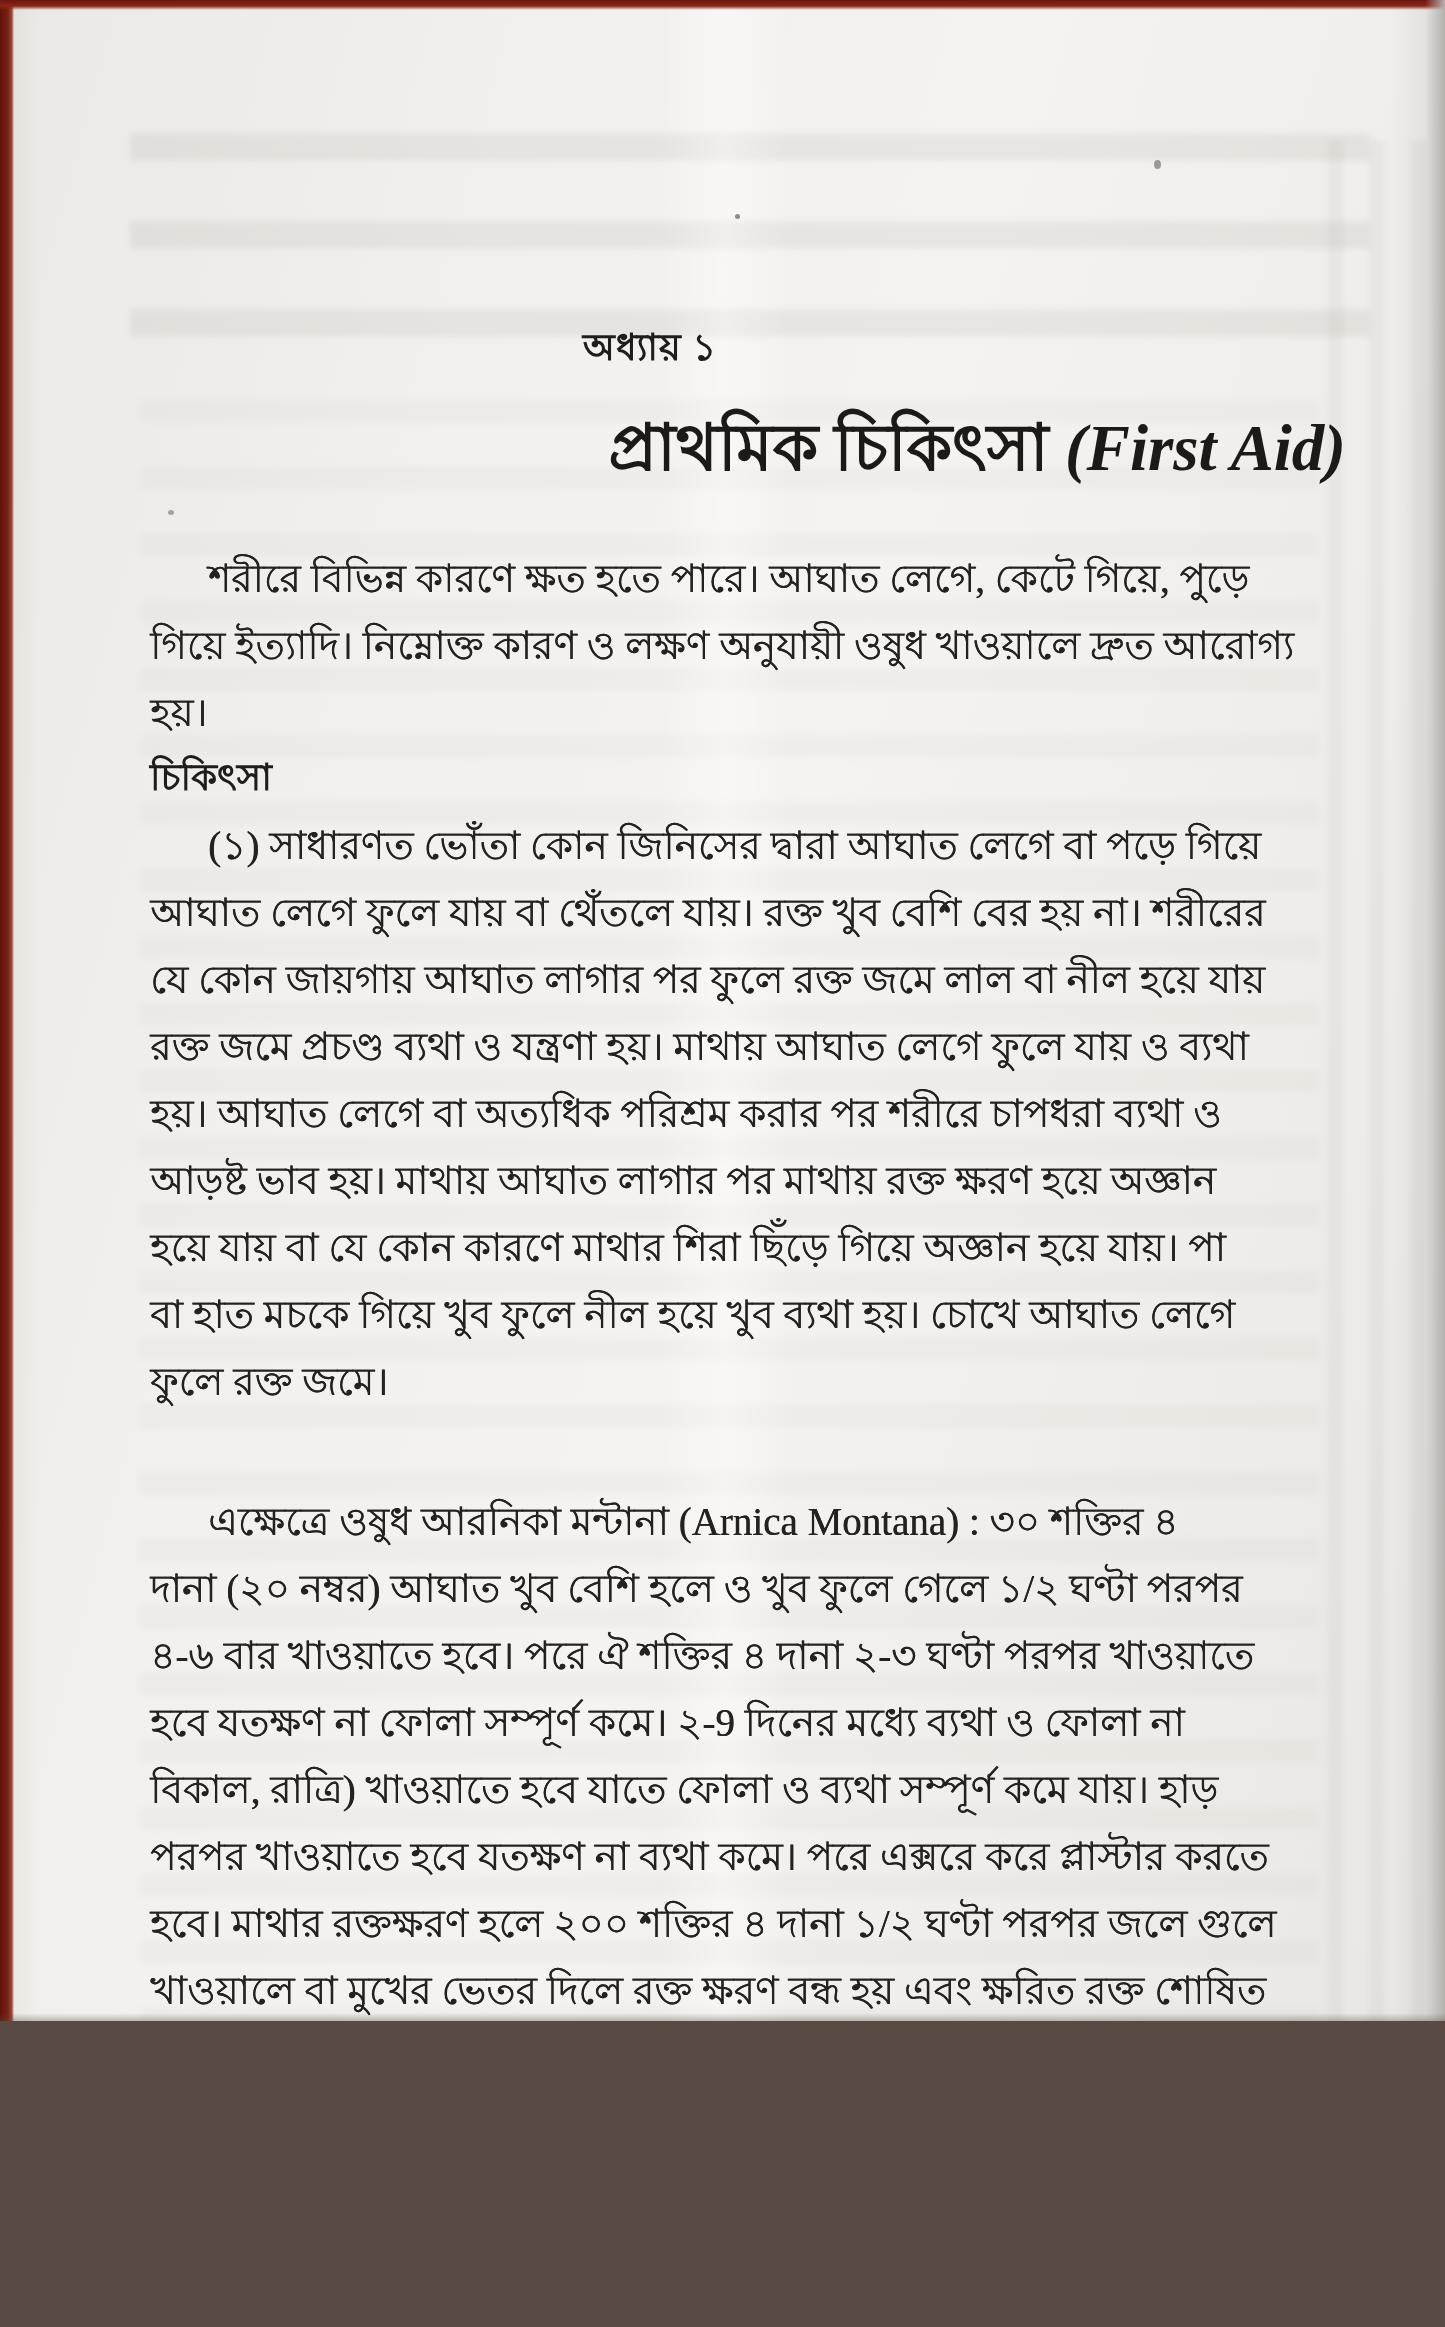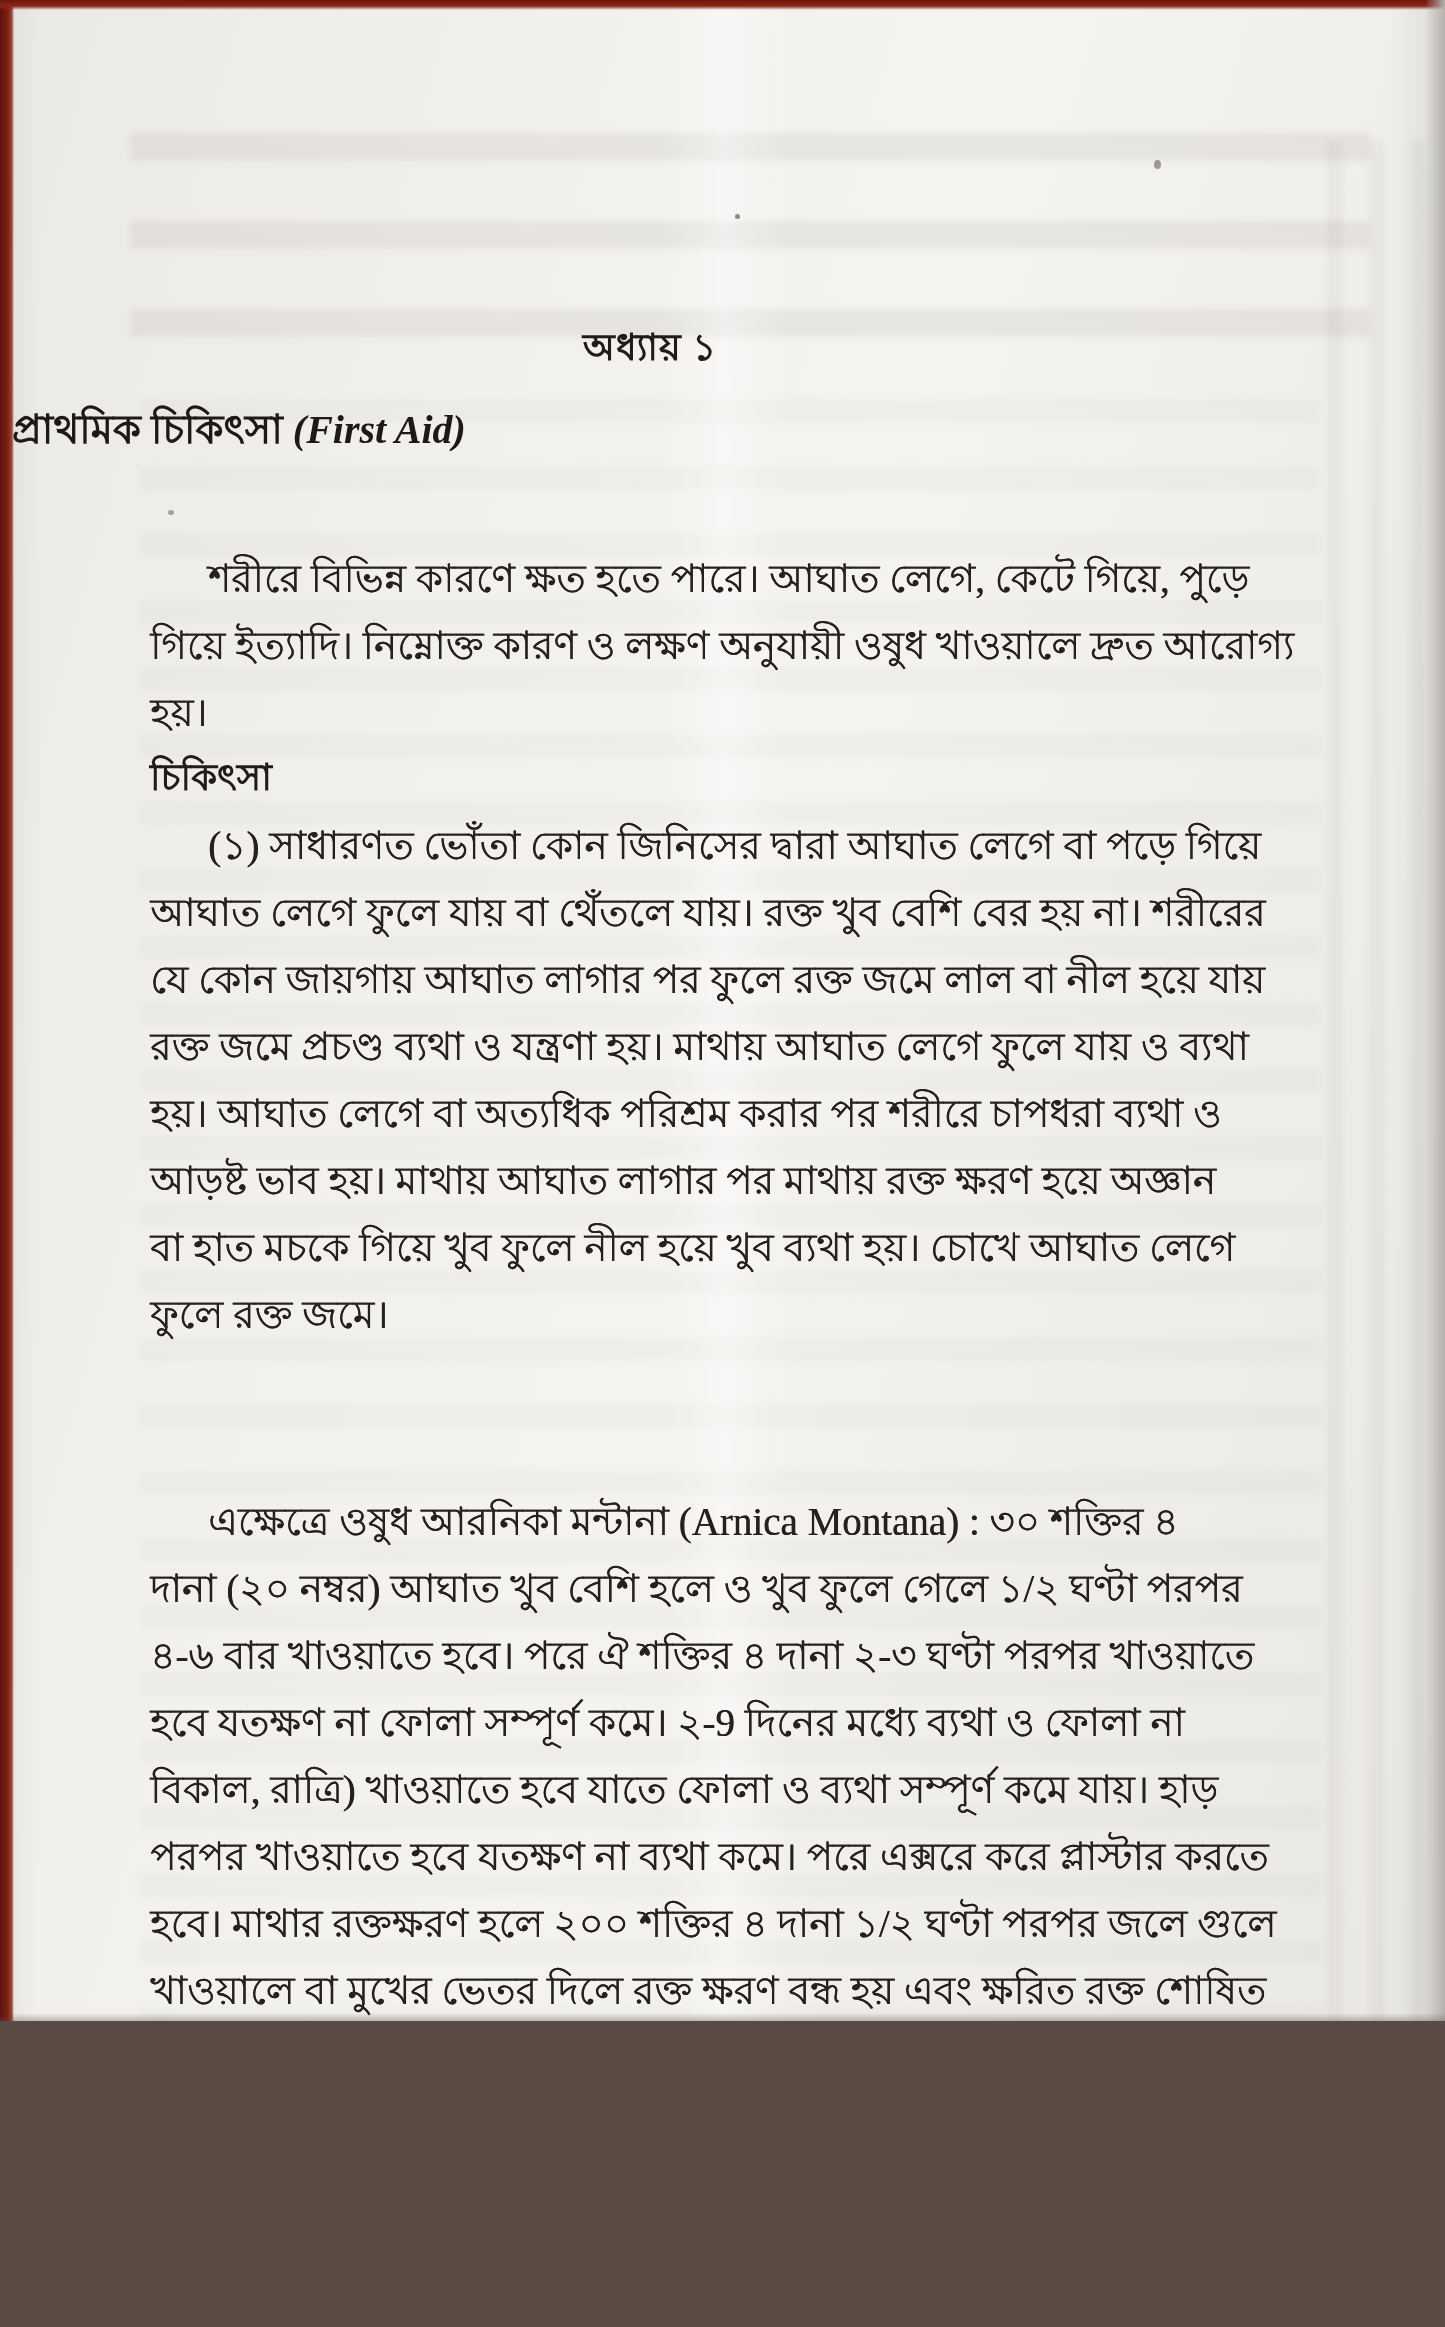--- a/index.html
+++ b/index.html
@@ -42,22 +42,22 @@
     background:repeating-linear-gradient(180deg,
       rgba(0,0,0,0) 0 10px, rgba(104,98,90,0.14) 10px 36px, rgba(0,0,0,0) 36px 70px);}
   .speck{position:absolute;background:#4a423c;border-radius:50%;}
   .speck.s1{left:735px;top:214px;width:5px;height:5px;opacity:.6;}
   .speck.s2{left:1154px;top:160px;width:7px;height:9px;opacity:.5;}
   .speck.s3{left:168px;top:510px;width:6px;height:5px;opacity:.45;}
 
   
   .chapter{position:absolute;left:0;top:318px;width:1300px;text-align:center;
     font-size:37px;font-weight:bold;letter-spacing:1px;color:#201c1a;}
-  .title{position:absolute;left:12px;top:398px;width:1340px;text-align:left;
-    font-size:40px;font-weight:bold;color:#1d1917;}
+  .title{position:absolute;left:6px;top:398px;width:1340px;text-align:right;
+    font-size:65px;font-weight:bold;color:#1d1917;}
   .title .en{font-style:italic;}
   .section-heading{position:absolute;left:150px;top:748px;
     font-size:37px;font-weight:bold;color:#201c1a;}
   .block{position:absolute;left:150px;width:1160px;}
   .block .line{height:67px;line-height:67px;font-size:39px;white-space:nowrap;
     color:#25211f;text-shadow:0.4px 0 0 #25211f;}
   .block .line.indent{padding-left:58px;}
   .block.intro{top:545px;}
   .block.treatment{top:812px;}
   .block.medicine{top:1488px;}
@@ -94,20 +94,21 @@
 
   <div class="section-heading">চিকিৎসা</div>
 
   <div class="block treatment">
     <div class="line indent">(১) সাধারণত ভোঁতা কোন জিনিসের দ্বারা আঘাত লেগে বা পড়ে গিয়ে</div>
     <div class="line">আঘাত লেগে ফুলে যায় বা থেঁতলে যায়। রক্ত খুব বেশি বের হয় না। শরীরের</div>
     <div class="line">যে কোন জায়গায় আঘাত লাগার পর ফুলে রক্ত জমে লাল বা নীল হয়ে যায়</div>
     <div class="line">রক্ত জমে প্রচণ্ড ব্যথা ও যন্ত্রণা হয়। মাথায় আঘাত লেগে ফুলে যায় ও ব্যথা</div>
     <div class="line">হয়। আঘাত লেগে বা অত্যধিক পরিশ্রম করার পর শরীরে চাপধরা ব্যথা ও</div>
     <div class="line">আড়ষ্ট ভাব হয়। মাথায় আঘাত লাগার পর মাথায় রক্ত ক্ষরণ হয়ে অজ্ঞান</div>
+    <div class="line">হয়ে যায় বা যে কোন কারণে মাথার শিরা ছিঁড়ে গিয়ে অজ্ঞান হয়ে যায়। পা</div>
     <div class="line">বা হাত মচকে গিয়ে খুব ফুলে নীল হয়ে খুব ব্যথা হয়। চোখে আঘাত লেগে</div>
     <div class="line">ফুলে রক্ত জমে।</div>
   </div>
 
   <div class="block medicine">
     <div class="line indent">এক্ষেত্রে ওষুধ আরনিকা মন্টানা (Arnica Montana) : ৩০ শক্তির ৪</div>
     <div class="line">দানা (২০ নম্বর) আঘাত খুব বেশি হলে ও খুব ফুলে গেলে ১/২ ঘণ্টা পরপর</div>
     <div class="line">৪-৬ বার খাওয়াতে হবে। পরে ঐ শক্তির ৪ দানা ২-৩ ঘণ্টা পরপর খাওয়াতে</div>
     <div class="line">হবে যতক্ষণ না ফোলা সম্পূর্ণ কমে। ২-9 দিনের মধ্যে ব্যথা ও ফোলা না</div>
     <div class="line">বিকাল, রাত্রি) খাওয়াতে হবে যাতে ফোলা ও ব্যথা সম্পূর্ণ কমে যায়। হাড়</div>

